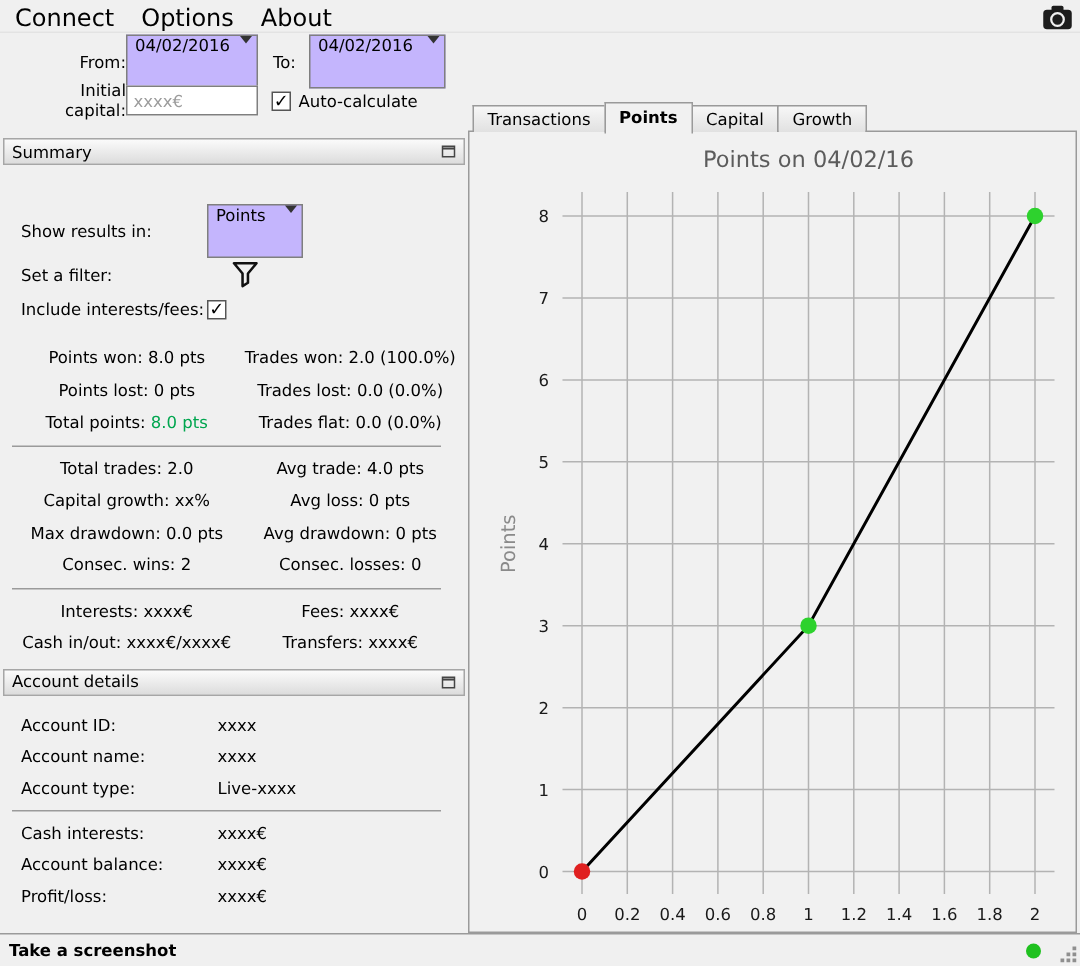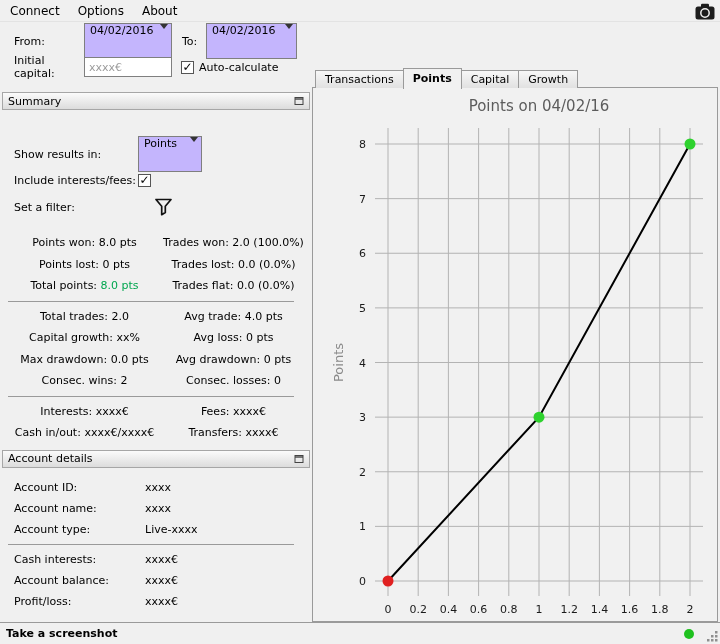--- a/index.html
+++ b/index.html
@@ -5,42 +5,42 @@
   * { margin:0; padding:0; box-sizing:border-box; }
   html,body { width:720px; height:644px; }
   body {
     font-family:"DejaVu Sans","Liberation Sans",sans-serif;
     font-size:11px; color:#000; background:#f0f0f0;
     position:relative; overflow:hidden;
   }
 
   
   .menubar { position:absolute; top:0; left:0; right:0; height:22px;
-    display:flex; align-items:center; background:#f0f0f0; font-size:12px;
+    display:flex; background:#f0f0f0; font-size:16px;
     border-bottom:1px solid #e3e3e3; }
   .menu-item { padding:2px 8px; margin-left:2px; cursor:default; }
   .camera-btn { position:absolute; right:4px; top:2px; width:22px; height:18px;
     display:flex; align-items:center; justify-content:center; }
 
   
   .left-panel  { position:absolute; top:22px; left:0;   width:312px; bottom:22px; }
   .right-panel { position:absolute; top:22px; left:312px; right:0;   bottom:22px;margin-top:44px; }
 
   
   .group-header { height:18px; margin:0 2px; border:1px solid #a6a6a6;
     background:linear-gradient(#fbfbfb,#dcdcdc);
     display:flex; align-items:center; justify-content:space-between;
     padding:0 5px; }
   .gh-top { margin-top:2px; }
   .float-icon { width:10px; height:10px; display:inline-block; }
 
   
   .cp-body { padding:9px 8px 8px 14px; }
   .form-row { display:flex; align-items:center; height:20px; margin-bottom:6px; }
-  .lbl-70 { width:70px; }
+  .lbl-70 { width:70px;text-align:right; }
   .lbl-to { width:24px; margin-left:10px; }
   .combo { background:#c4b5fd; border:1px solid #7f7f7f; height:36px;
     display:flex; align-items:flex-start; padding:0 3px 0 5px; cursor:default; }
   .combo-88 { width:88px; }
   .combo-91 { width:91px; }
   .combo-64 { width:64px; }
   .combo-text { flex:1; white-space:nowrap; overflow:hidden; }
   .combo-arrow { width:0; height:0; border-left:4px solid transparent;
     border-right:4px solid transparent; border-top:5px solid #333; margin-left:4px; }
   .text-input { width:88px; height:20px; border:1px solid #7f7f7f; padding:0 4px;
@@ -147,31 +147,31 @@
     </svg>
   </div>
   <div class="sum-body">
     <div class="sum-row row-h24">
       <span class="lbl-124">Show results in:</span>
       <div class="combo combo-64">
         <span class="combo-text">Points</span>
         <span class="combo-arrow"></span>
       </div>
     </div>
-    <div class="sum-row row-h20">
-      <span class="lbl-124">Include interests/fees:</span>
-      <span class="checkbox checked"></span>
-    </div>
     <div class="sum-row row-h26" style="margin-bottom:0">
       <span class="lbl-124">Set a filter:</span>
       <span class="filter-btn">
         <svg width="19" height="20" viewBox="0 0 19 20">
           <path d="M2 2.5 h15 l-5.7 6.8 v6.2 l-3.6 2.2 v-8.4 z" fill="none" stroke="#111" stroke-width="1.7" stroke-linejoin="round"></path>
         </svg>
       </span>
+    </div>
+    <div class="sum-row row-h20">
+      <span class="lbl-124">Include interests/fees:</span>
+      <span class="checkbox checked"></span>
     </div>
   </div>
 
   <div class="stats">
     <div class="stat-row">
       <span>Points won: 8.0 pts</span>
       <span>Trades won: 2.0 (100.0%)</span>
     </div>
     <div class="stat-row">
       <span>Points lost: 0 pts</span>

